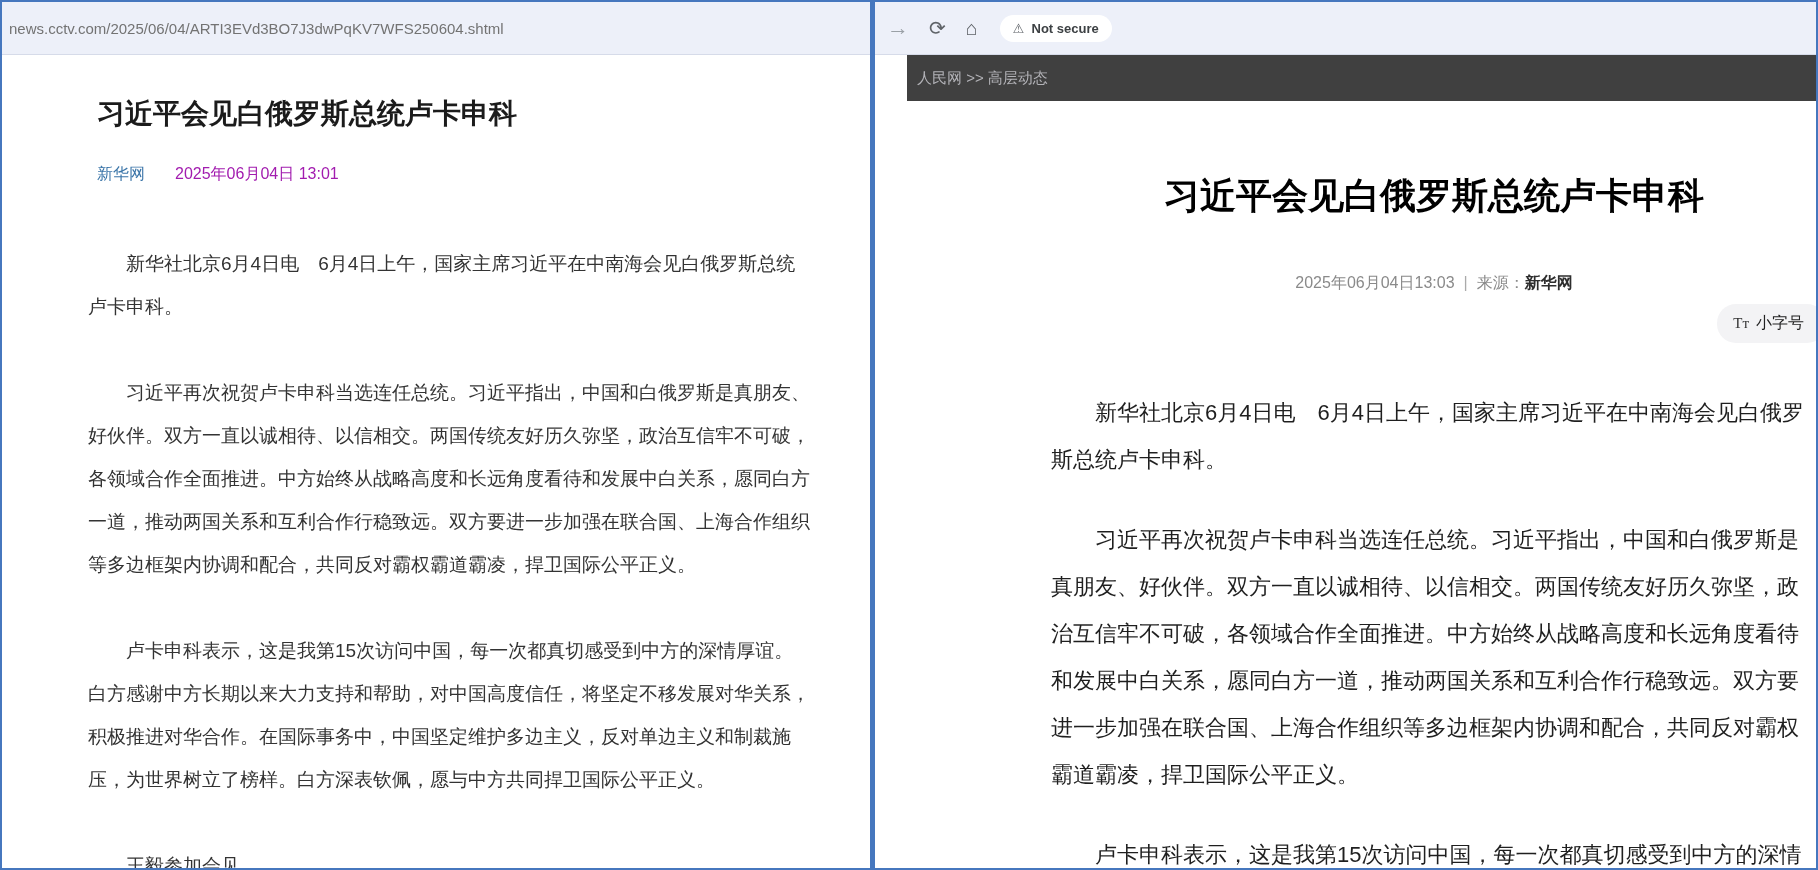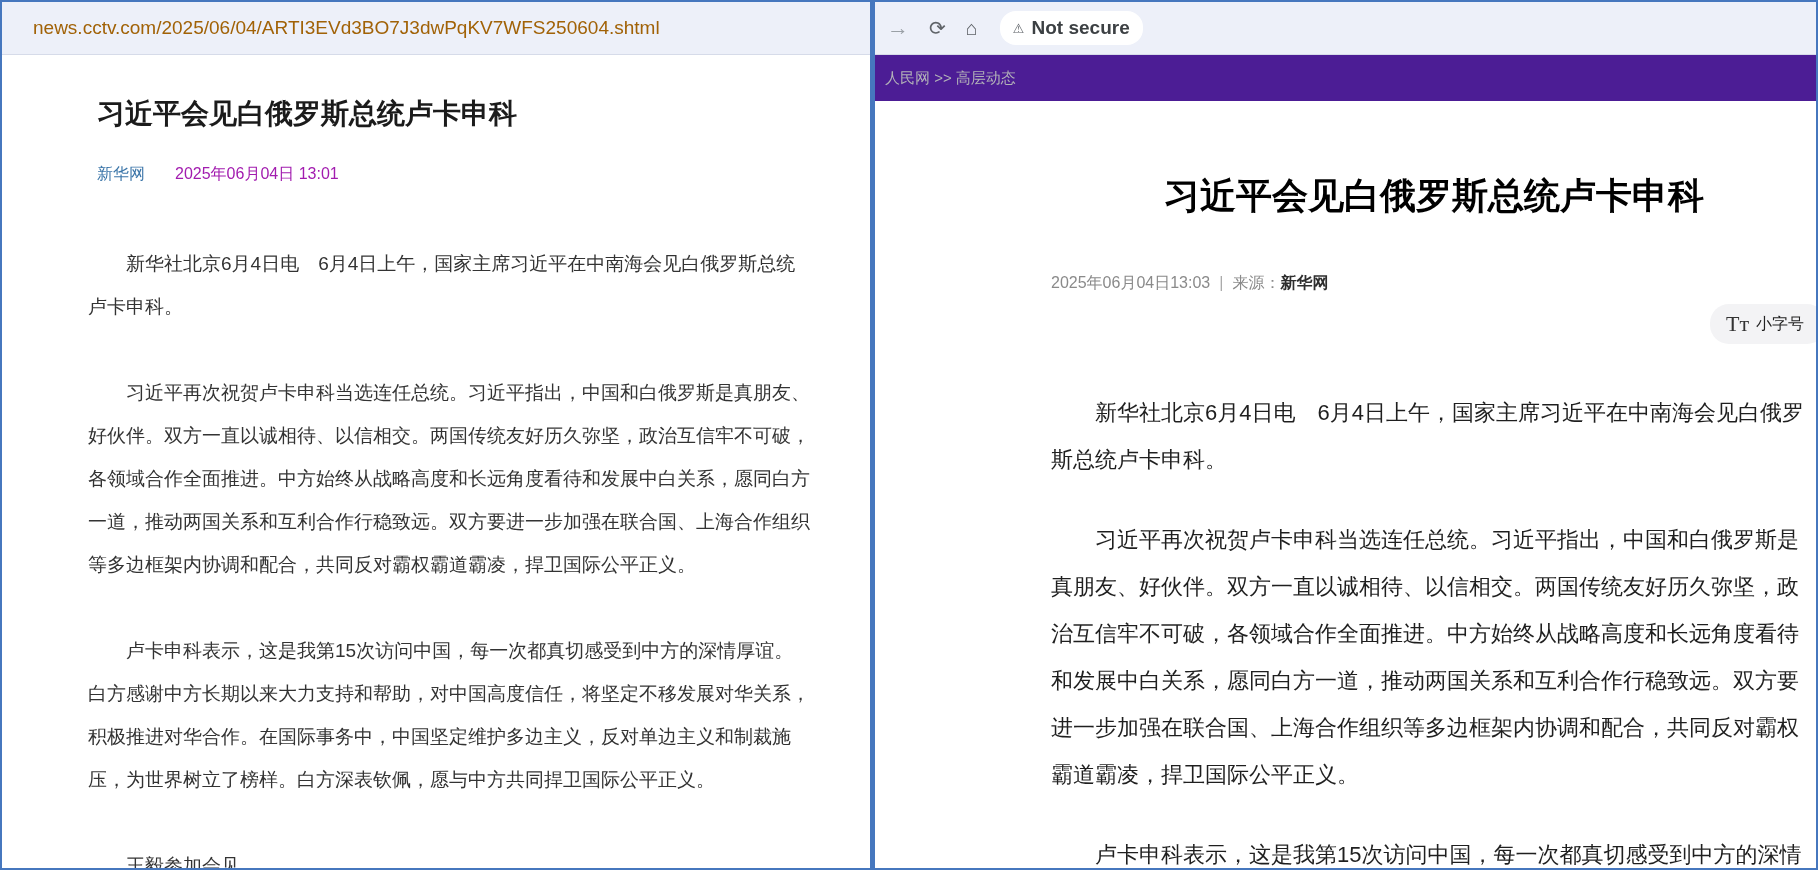--- a/index.html
+++ b/index.html
@@ -16,63 +16,63 @@
   #left-window  { width:872px; }
   #right-window { width:946px; border-left-width:3px; }
 
   
   .urlbar {
     background:#edf0f9; height:53px; display:flex; align-items:center;
     border-bottom:1px solid #d6dbe9;
   }
   #left-window .urlbar { padding-left:7px; }
   #right-window .urlbar { padding-left:12px; }
-  .url-text { font-size:19px; color:#a16207; white-space:nowrap;margin-left:24px; }
+  .url-text { font-size:15px; color:#737373; white-space:nowrap; }
   .tb-icon {
     color:#5f6368; font-size:20px; line-height:1; margin-right:20px;
     cursor:pointer; user-select:none;
   }
   .tb-icon.fwd { color:#9aa0a6; font-size:22px; }
   .secure-pill {
     background:#ffffff; border-radius:16px; padding:6px 13px;
     display:flex; align-items:center; gap:7px; margin:0 13px 0 2px;
   }
   .warn-glyph { font-size:13px; color:#5f6368; line-height:1; }
-  .secure-text { font-size:19px; font-weight:700; color:#3c4043; white-space:nowrap; }
+  .secure-text { font-size:13px; font-weight:700; color:#3c4043; white-space:nowrap; }
 
   
   .l-article { padding:40px 58px 0 86px; }
   .l-title { font-size:28px; font-weight:700; color:#1b1b1b; margin:0 0 0 9px; }
   .l-meta { margin:31px 0 0 9px; display:flex; gap:30px; font-size:16px; }
   .l-source { color:#3c76a9; cursor:pointer; }
   .l-date { color:#a21caf; }
   .l-article p {
     font-size:19px; line-height:43px; color:#333333;
     text-indent:2em; margin:43px 0 0 0;
   }
   .l-article p.first { margin-top:57px; }
 
   
-  .crumb-bar { height:46px; display:flex; align-items:center; padding-left:10px; background:#4c1d95; }
+  .crumb-bar { height:46px; display:flex; align-items:center; padding-left:10px; background:#404040;margin-left:32px; }
   .crumb { color:#b3b3b8; font-size:15px; }
   .r-article { margin-left:176px; width:766px; }
   .r-title { font-size:36px; font-weight:700; color:#000000; text-align:center; margin:72px 0 0 0; line-height:1.25; }
-  .r-meta { text-align:left; margin-top:55px; font-size:16px; color:#8a8a8a; }
+  .r-meta { text-align:center; margin-top:55px; font-size:16px; color:#8a8a8a; }
   .r-meta .sep { margin:0 9px; color:#aaaaaa; }
   .r-meta .src-label { color:#8a8a8a; }
   .r-meta .src { color:#2e2e2e; font-weight:700; cursor:pointer; }
   .font-pill {
     position:absolute; top:302px; right:-10px;
     background:#f3f3f5; border-radius:19px; padding:9px 22px 9px 16px;
     font-size:16px; color:#222222; display:flex; align-items:center; gap:7px;
     cursor:pointer; white-space:nowrap;
   }
   .font-pill .tt {
     font-family:"Liberation Serif","DejaVu Serif",serif;
-    font-size:22px; color:#333333; line-height:1;
+    font-size:15px; color:#333333; line-height:1;
   }
   .r-article p {
     font-size:22px; line-height:47px; color:#1f1f1f;
     text-indent:2em; margin:33px 0 0 0;
   }
   .r-article p.first { margin-top:95px; }
 </style>
 </head>
 <body>
 

